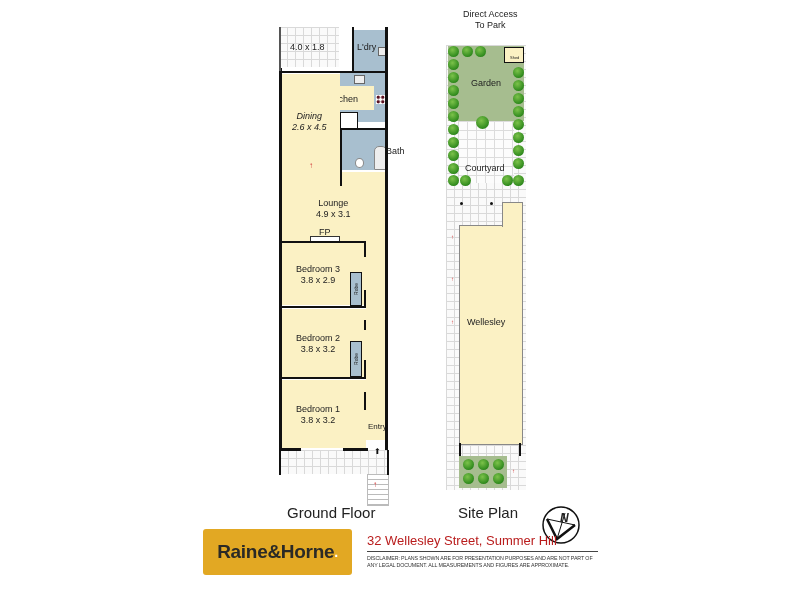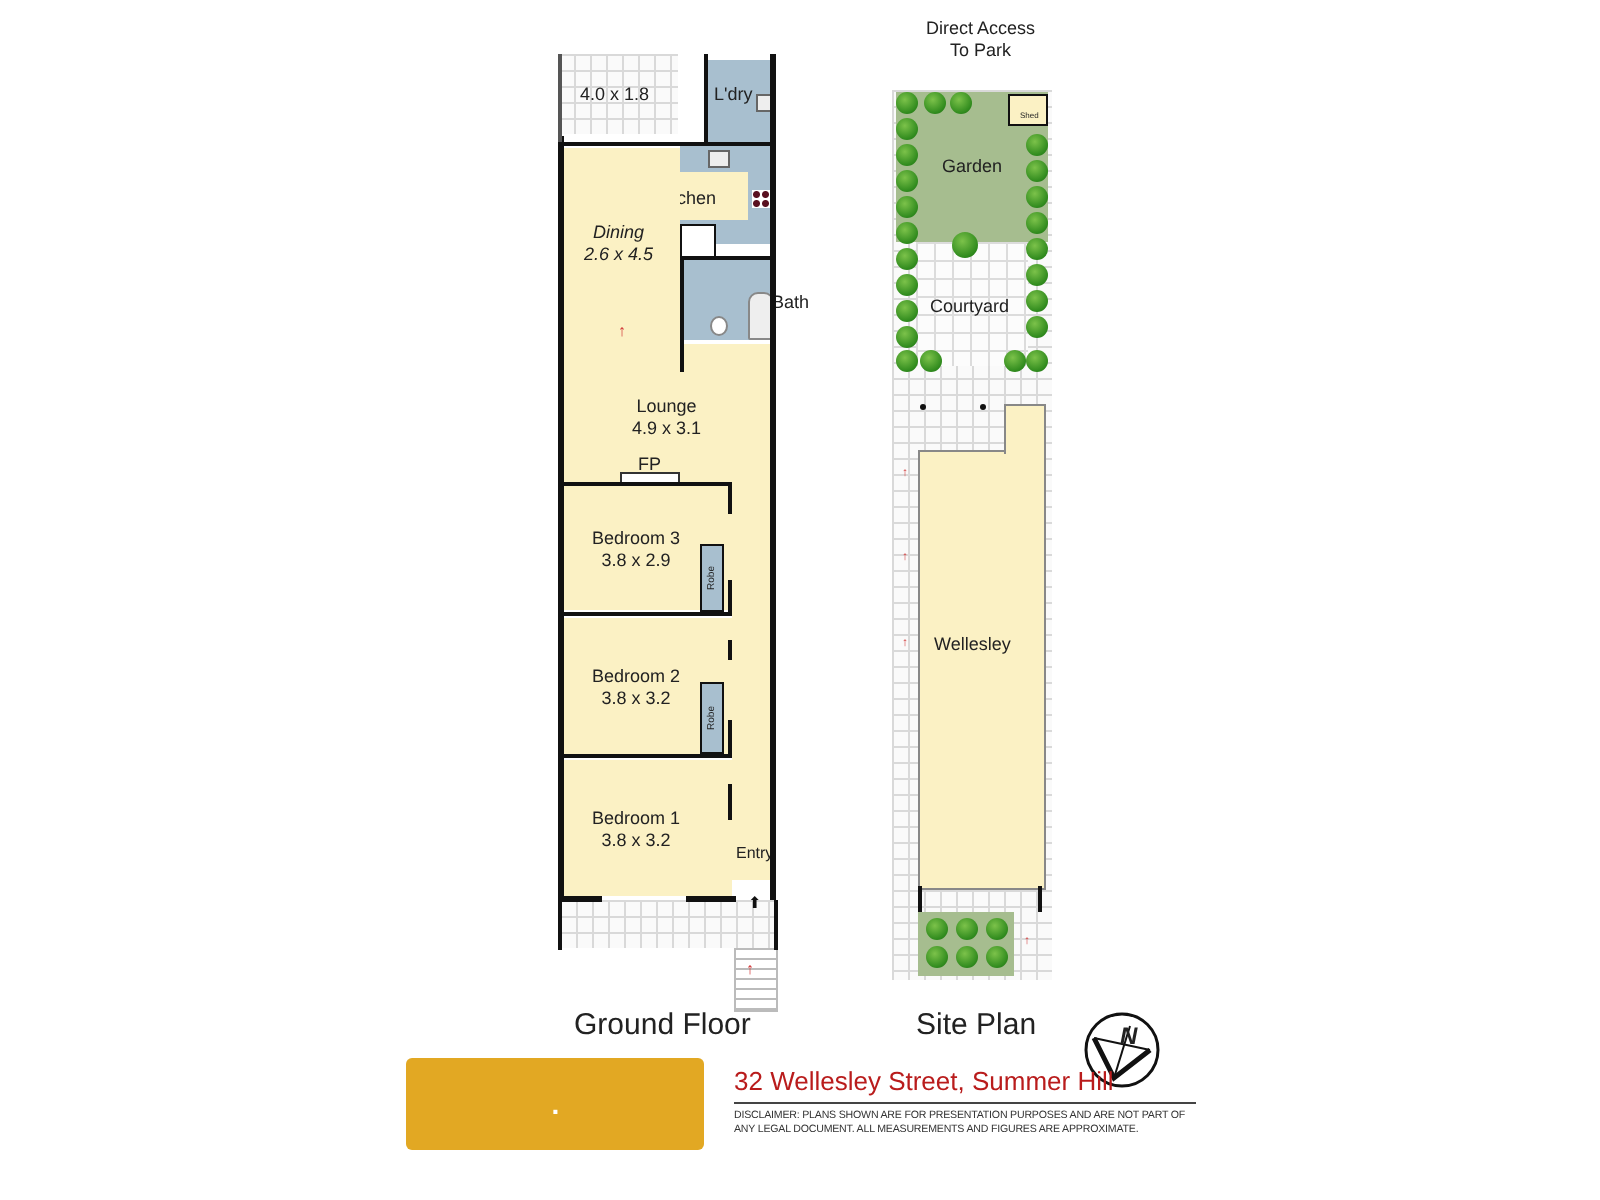--- a/index.html
+++ b/index.html
@@ -128,21 +128,21 @@
 
   <div class="abs grid-bg" style="left:446px;top:45px;width:80px;height:445px;"></div>
 
   <div class="abs garden" style="left:448px;top:46px;width:76px;height:75px;"></div>
   <div class="room-label" style="left:471px;top:78px;">Garden</div>
 
   <div class="abs" style="left:504px;top:47px;width:18px;height:14px;background:#fbf1c4;border:1px solid #111;"></div>
   <div class="room-label" style="left:510px;top:55px;font-size:4px;line-height:5px;">Shed</div>
 
   <div class="abs" style="left:458px;top:121px;width:56px;height:62px;background:#fcfcfc;background-image:linear-gradient(#dcdcdc 1px,transparent 1px),linear-gradient(90deg,#dcdcdc 1px,transparent 1px);background-size:9px 9px;"></div>
-  <div class="room-label" style="left:465px;top:148px;">Courtyard</div>
+  <div class="room-label" style="left:465px;top:163px;">Courtyard</div>
 
   <div class="tree" style="left:448px;top:46px;"></div>
   <div class="tree" style="left:462px;top:46px;"></div>
   <div class="tree" style="left:475px;top:46px;"></div>
   <div class="tree" style="left:448px;top:59px;"></div>
   <div class="tree" style="left:448px;top:72px;"></div>
   <div class="tree" style="left:448px;top:85px;"></div>
   <div class="tree" style="left:448px;top:98px;"></div>
   <div class="tree" style="left:448px;top:111px;"></div>
   <div class="tree" style="left:448px;top:124px;"></div>
@@ -193,17 +193,18 @@
   <svg width="40" height="40" viewBox="0 0 40 40">
     <circle cx="20" cy="20" r="18" fill="#fff" stroke="#111" stroke-width="1.5"></circle>
     <polyline points="6,14 16,34 34,20" fill="none" stroke="#111" stroke-width="2.5"></polyline>
     <line x1="6" y1="14" x2="34" y2="20" stroke="#111" stroke-width="1"></line>
     <line x1="16" y1="34" x2="24" y2="8" stroke="#111" stroke-width="1"></line>
   </svg>
   <span style="position:absolute;left:19px;top:6px;font-size:12px;font-weight:bold;font-style:italic;">N</span>
 </div>
 
 <div class="logo">
+  <span>Raine&amp;Horne</span>
     <span style="color:#fff;font-size:14px;">.</span>
 </div>
 <div class="address">32 Wellesley Street, Summer Hill</div>
 <div class="rule"></div>
 <div class="disclaimer">DISCLAIMER:  PLANS SHOWN ARE FOR PRESENTATION PURPOSES AND ARE NOT PART OF ANY LEGAL DOCUMENT. ALL MEASUREMENTS AND FIGURES ARE APPROXIMATE.</div>
 
 </body></html>

